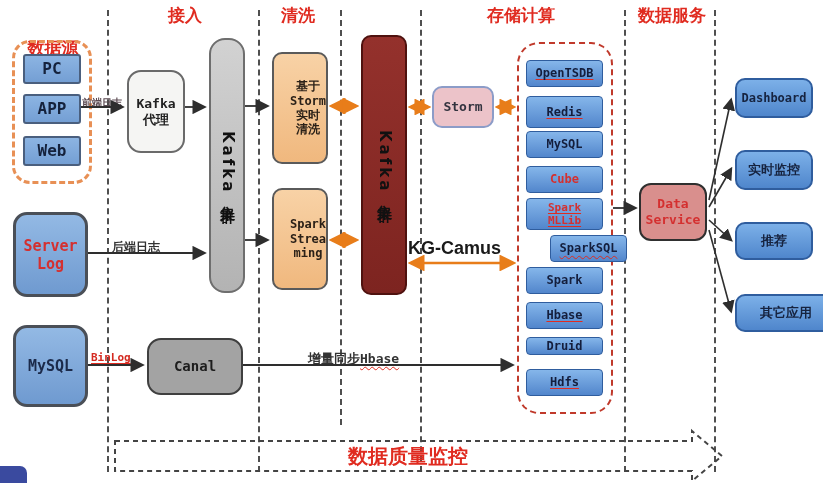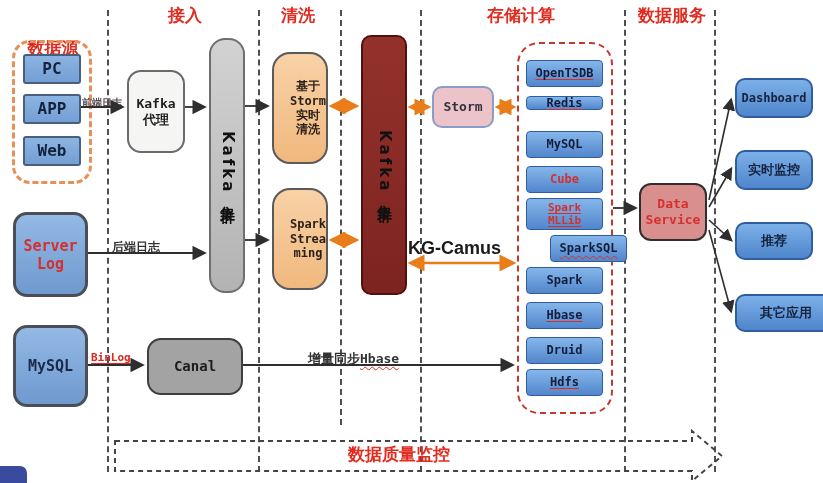--- a/index.html
+++ b/index.html
@@ -18,21 +18,21 @@
            color:#15223c;font-weight:bold;font-size:16px;}
   .bigblue{background:linear-gradient(180deg,#93b9e4,#6f9ad0);border:3px solid #4a4f57;border-radius:14px;
            color:#1b2a4a;font-weight:bold;font-size:15px;}
   .redtext{color:#d43030;}
   .grayv{background:linear-gradient(180deg,#d2d2d2,#b3b3b3);border:2px solid #6e6e6e;border-radius:16px;}
   .darkred{background:linear-gradient(180deg,#94312c,#7d2420);border:2px solid #4f120f;border-radius:10px;}
   .vert{writing-mode:vertical-rl;text-orientation:mixed;letter-spacing:3px;font-weight:bold;
         font-size:15px;color:#111;}
   .proxy{background:#f5f5f3;border:2px solid #6a6a6a;border-radius:14px;color:#222;font-size:13px;font-weight:bold;}
   .canal{background:#a3a3a3;border:2px solid #3f3f3f;border-radius:14px;color:#1d1d1d;font-size:14px;font-weight:bold;}
-  .orangebox{background:linear-gradient(180deg,#f8d2a6,#f0b87e);border:2px solid #5a5a5a;border-radius:18px;
+  .orangebox{background:linear-gradient(180deg,#f8d2a6,#f0b87e);border:2px solid #5a5a5a;border-radius:10px;
              color:#2b2118;font-size:12px;font-weight:bold;padding-left:16px;}
   .stormbox{background:#ecc3c9;border:2px solid #8c9cc8;border-radius:10px;color:#33333f;font-size:13px;font-weight:bold;}
   .smallblue{background:linear-gradient(180deg,#85b6ea,#5286cc);border:1px solid #2f5d9e;border-radius:4px;
              color:#141e3c;font-size:12px;font-weight:bold;}
   .dservice{background:#d98f8d;border:2px solid #2f2f2f;border-radius:12px;color:#d43030;font-size:13px;font-weight:bold;}
   .consume{background:linear-gradient(180deg,#7cb0e8,#4f86cc);border:2px solid #2f5d9e;border-radius:10px;
            color:#16233f;font-size:13px;font-weight:bold;}
   .edge-lbl{position:absolute;white-space:nowrap;font-family:"DejaVu Sans Mono","DejaVu Sans",monospace;}
   .wavy{text-decoration:underline;text-decoration-style:wavy;text-decoration-color:var(--header-red,#e02b20);
         text-decoration-thickness:1px;text-underline-offset:3px;}
@@ -103,21 +103,21 @@
       <span class="vert">Kafka集群</span>
     </div>
 
   <div class="node stormbox" style="left:432px;top:86px;width:62px;height:42px;">
       <span class="lbl">Storm</span>
     </div>
   <div class="group stor-group" style="left:517px;top:42px;width:96px;height:372px;"></div>
   <div class="node smallblue" style="left:526px;top:60px;width:77px;height:27px;">
       <span class="lbl uline">OpenTSDB</span>
     </div>
-  <div class="node smallblue" style="left:526px;top:96px;width:77px;height:14px;">
+  <div class="node smallblue" style="left:526px;top:96px;width:77px;height:32px;">
       <span class="lbl uline">Redis</span>
     </div>
   <div class="node smallblue" style="left:526px;top:131px;width:77px;height:27px;">
       <span class="lbl">MySQL</span>
     </div>
   <div class="node smallblue" style="left:526px;top:166px;width:77px;height:27px;">
       <span class="lbl redtext">Cube</span>
     </div>
   <div class="node smallblue" style="left:526px;top:198px;width:77px;height:32px;font-size:11px;">
       <span class="lbl redtext uline">Spark
@@ -125,21 +125,21 @@
     </div>
   <div class="node smallblue" style="left:526px;top:235px;width:77px;height:27px;margin-left:24px;">
       <span class="lbl wavy">SparkSQL</span>
     </div>
   <div class="node smallblue" style="left:526px;top:267px;width:77px;height:27px;">
       <span class="lbl">Spark</span>
     </div>
   <div class="node smallblue" style="left:526px;top:302px;width:77px;height:27px;">
       <span class="lbl uline">Hbase</span>
     </div>
-  <div class="node smallblue" style="left:526px;top:337px;width:77px;height:27px;">
+  <div class="node smallblue" style="left:526px;top:337px;width:77px;height:18px;">
       <span class="lbl">Druid</span>
     </div>
   <div class="node smallblue" style="left:526px;top:369px;width:77px;height:27px;">
       <span class="lbl uline">Hdfs</span>
     </div>
 
   <div class="node dservice" style="left:639px;top:183px;width:68px;height:58px;">
       <span class="lbl">Data
 Service</span>
     </div>
@@ -155,21 +155,21 @@
     </div>
   <div class="node consume" style="left:735px;top:294px;width:102px;height:38px;">
       <span class="lbl">其它应用</span>
     </div>
 
   <span class="edge-lbl" style="left:82px;top:96px;font-size:10px;color:#5c4a52;font-weight:bold;">前端日志</span>
   <span class="edge-lbl" style="left:112px;top:239px;font-size:12px;color:#333;font-weight:bold;">后端日志</span>
   <span class="edge-lbl uline" style="left:91px;top:351px;font-size:11px;color:#d42a20;font-weight:bold;">BinLog</span>
   <span class="edge-lbl" style="left:308px;top:350px;font-size:13px;color:#333;font-weight:bold;"><span>增量同步</span><span class="wavy">Hbase</span></span>
   <span class="edge-lbl" style="left:408px;top:238px;font-size:18px;color:#1a1a1a;font-weight:bold;font-family:'Liberation Sans',sans-serif;">KG-Camus</span>
-  <span class="edge-lbl" style="left:348px;top:443px;font-size:17px;color:var(--header-red,#e02b20);font-weight:bold;font-family:Liberation Serif, serif;">数据质量监控</span>
+  <span class="edge-lbl" style="left:348px;top:443px;font-size:20px;color:var(--header-red,#e02b20);font-weight:bold;font-family:Liberation Serif, serif;">数据质量监控</span>
 
   <svg class="overlay" width="823" height="483" viewBox="0 0 823 483">
     <defs>
       <marker id="mA" viewBox="0 0 10 10" refX="8" refY="5" markerWidth="8" markerHeight="8" orient="auto-start-reverse">
           <path d="M0,0 L10,5 L0,10 z" fill="#2e2e2e"></path>
         </marker>
       <marker id="mO" viewBox="0 0 10 10" refX="8" refY="5" markerWidth="6.5" markerHeight="6.5" orient="auto-start-reverse">
           <path d="M0,0 L10,5 L0,10 z" fill="#e87d1a"></path>
         </marker>
     </defs>

